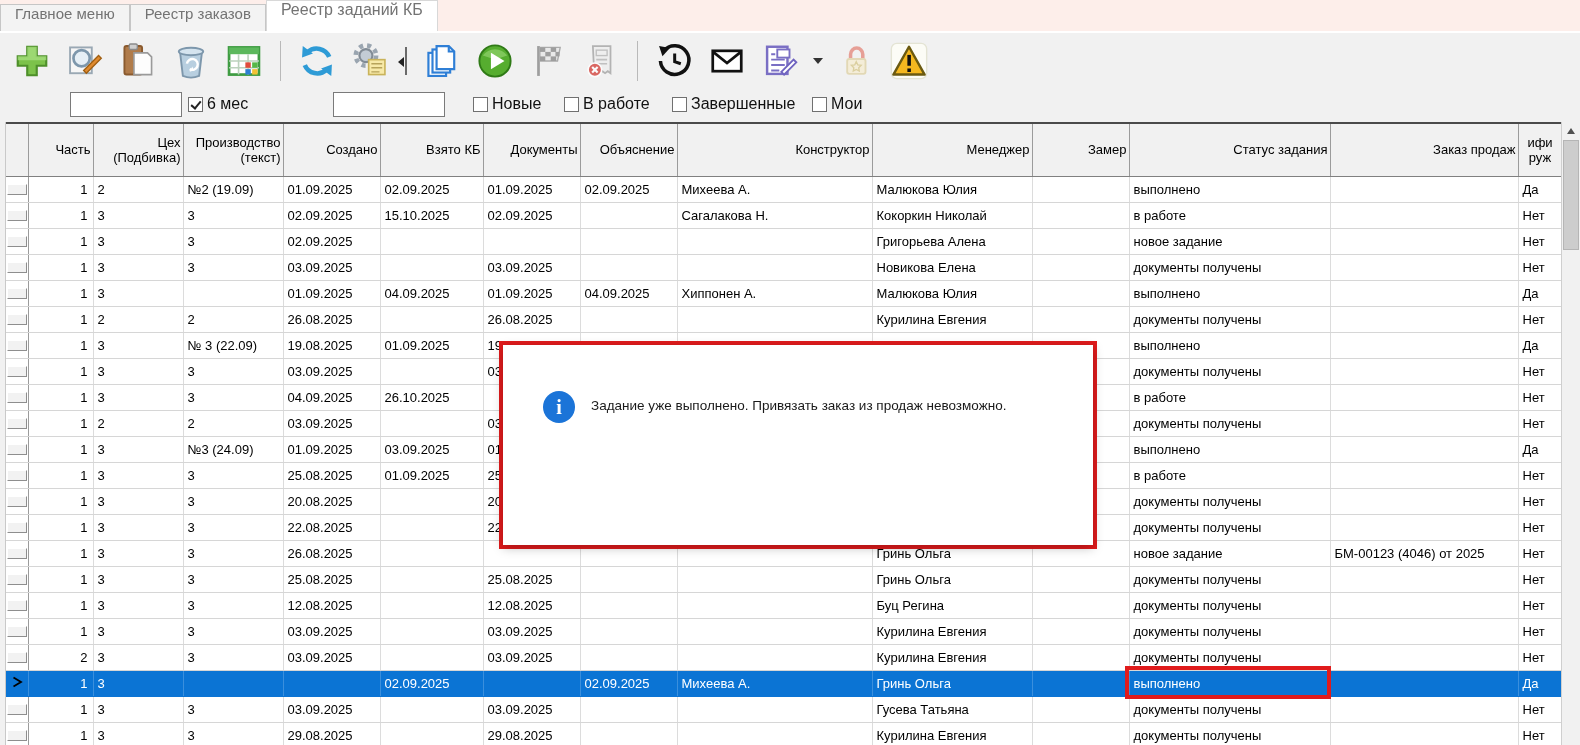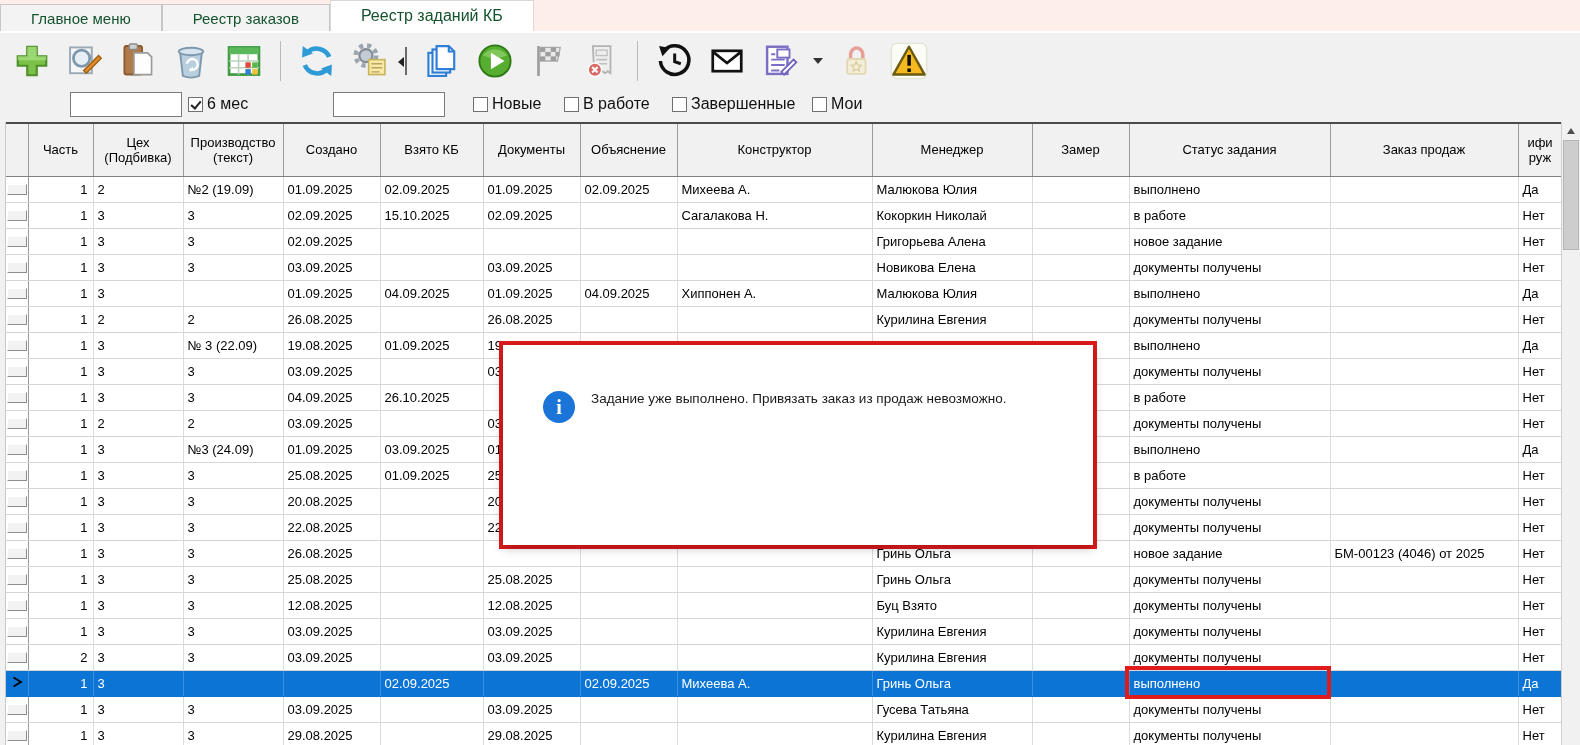--- a/index.html
+++ b/index.html
@@ -1,21 +1,21 @@
 <!DOCTYPE html>
 <html><head>
 <meta charset="utf-8">
 <style>
   * { margin:0; padding:0; box-sizing:border-box; }
   html,body { width:1580px; height:745px; overflow:hidden; font-family:"Liberation Sans","DejaVu Sans",sans-serif; background:#fff; }
   .app { position:relative; width:1580px; height:745px; background:#fff; }
 
   
   .tabstrip { position:absolute; left:0; top:0; width:1580px; height:31px; background:#fdeeea; display:flex; align-items:flex-end; }
-  .tab { height:27px; background:#f3f3f3; border:1px solid #c6c6c6; border-bottom:none; padding:0 30px; display:flex; align-items:center; font-size:15px; color:#14532d; cursor:default; }
+  .tab { height:27px; background:#f3f3f3; border:1px solid #c6c6c6; border-bottom:none; padding:0 14px; display:flex; align-items:flex-start; font-size:15px; color:#737373; cursor:default; }
   .tab.active { height:31px; background:#fff; border-color:#d8d8d8; font-size:16px; }
 
   
   .toolbar { position:absolute; left:0; top:31px; width:1580px; height:58px; background:#f1f1f1; border-top:2px solid #fff; display:flex; align-items:center; padding-left:10px; gap:9px; }
   .tbtn { background:transparent; border:none; width:44px; height:44px; display:flex; align-items:center; justify-content:center; padding:0; }
   .tbtn svg { width:38px; height:38px; }
   .tsep { width:1px; height:40px; background:#b9b9b9; margin:0 5px; }
   .thandle { width:10px; height:40px; position:relative; }
   .thandle::before { content:''; position:absolute; left:4px; top:6px; width:2px; height:28px; background:#6a6a6a; }
   .thandle::after { content:''; position:absolute; left:-3px; top:16px; border-top:5px solid transparent; border-bottom:5px solid transparent; border-right:6px solid #222; }
@@ -27,21 +27,21 @@
   .finput { position:absolute; top:3px; width:112px; height:25px; border:1px solid #7a7a7a; background:#fff; font-size:14px; padding:0 4px; }
   .cbwrap { position:absolute; top:6px; display:flex; align-items:center; gap:4px; }
   .cb { width:15px; height:15px; background:#fff; border:1px solid #707070; position:relative; display:inline-block; }
   .cb.checked::after { content:''; position:absolute; left:4px; top:1px; width:4px; height:8px; border-right:2px solid #222; border-bottom:2px solid #222; transform:rotate(40deg); }
   .cbwrap span.txt { font-size:16px; color:#111; }
 
   
   .grid { position:absolute; left:0; top:122px; width:1580px; height:623px; background:#fff; overflow:hidden; }
   .leftstrip { position:absolute; left:0; top:0; width:6px; height:623px; background:#f1f1f1; border-right:1px solid #c9c9c9; }
   table { position:absolute; left:6px; top:0; border-collapse:collapse; table-layout:fixed; width:1555px; }
-  th.hdr { background:#f1f1f1; font-size:13px; font-weight:normal; color:#000; text-align:center; vertical-align:middle; border-top:2px solid #4a4a4a; border-right:1px solid #9b9b9b; border-bottom:1px solid #808080; height:53px; white-space:pre-line; overflow:hidden; padding:0 2px; }
+  th.hdr { background:#f1f1f1; font-size:13px; font-weight:normal; color:#000; text-align:right; vertical-align:middle; border-top:2px solid #4a4a4a; border-right:1px solid #9b9b9b; border-bottom:1px solid #808080; height:53px; white-space:pre-line; overflow:hidden; padding:0 2px; }
   th.hdr.rowhdr { width:22px; }
   tbody tr { height:26px; }
   tbody td { font-size:13px; color:#000; border-right:1px solid #dcdcdc; border-bottom:1px solid #d6d6d6; white-space:nowrap; overflow:hidden; padding:0 0 0 4px; vertical-align:middle; }
   td.rowhdr { background:#fff; border-right:1px solid #9b9b9b; padding:0; }
   td.rowhdr .rowbtn { height:11px; margin:1px 1px 0 1px; background:#f2f2f2; border:1px solid; border-color:#ffffff #8e8e8e #8e8e8e #ffffff; }
   .c-part   { width:65px; text-align:right; padding:0 5px 0 0; }
   .c-ceh    { width:90px; }
   .c-prod   { width:100px; }
   .c-created{ width:97px; }
   .c-taken  { width:103px; }
@@ -63,21 +63,21 @@
 
   
   .annotation { position:absolute; border:4px solid #e01b1c; }
   .dlg-annotation { left:499px; top:341px; width:598px; height:208px; z-index:30; }
   .status-annotation { left:1125px; top:666px; width:206px; height:33px; z-index:25; }
   .dialog { position:absolute; inset:0; background:#fff; box-shadow:0 3px 10px rgba(0,0,0,.25); }
   .dlg-title { position:relative; height:30px; background:#fff; font-size:13px; color:#000; line-height:30px; padding-left:10px; }
   .dlg-close { position:absolute; right:16px; top:0; font-size:17px; color:#333; line-height:30px; cursor:default; }
   .dlg-body { position:relative; height:113px; background:#fff; }
   .info-icon { position:absolute; left:40px; top:46px; width:32px; height:32px; border-radius:50%; background:#1b74d8; color:#fff; font-size:20px; font-weight:bold; text-align:center; line-height:32px; font-family:"Liberation Serif","DejaVu Serif",serif; }
-  .dlg-text { position:absolute; left:88px; top:44px; font-size:13.5px; color:#1a1a1a; line-height:20px; }
+  .dlg-text { position:absolute; left:88px; top:51px; font-size:13.5px; color:#1a1a1a; line-height:20px; }
   .dlg-footer { position:absolute; left:0; bottom:0; width:100%; height:57px; background:#f0f0f0; }
   .ok-btn { position:absolute; right:26px; top:14px; width:108px; height:30px; background:#e9e9e9; border:2px solid #1b7ed2; font-size:14px; color:#000; font-family:inherit; }
 </style>
 </head>
 <body>
 
 <div class="app">
 
   <div class="tabstrip">
     <div class="tab">
@@ -570,21 +570,21 @@
               <div class="rowbtn"></div>
             </td>
             <td class="c-part">1</td>
             <td class="c-ceh">3</td>
             <td class="c-prod">3</td>
             <td class="c-created">12.08.2025</td>
             <td class="c-taken"></td>
             <td class="c-docs">12.08.2025</td>
             <td class="c-expl"></td>
             <td class="c-constr"></td>
-            <td class="c-mgr">Буц Взято</td>
+            <td class="c-mgr">Буц Регина</td>
             <td class="c-zamer"></td>
             <td class="c-status">документы получены</td>
             <td class="c-order"></td>
             <td class="c-flag">Нет</td>
           </tr>
           <tr class="">
             <td class="rowhdr">
               <div class="rowbtn"></div>
             </td>
             <td class="c-part">1</td>

